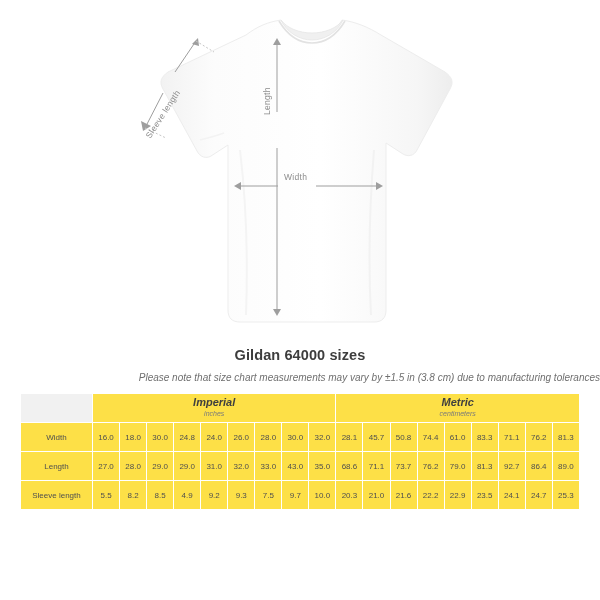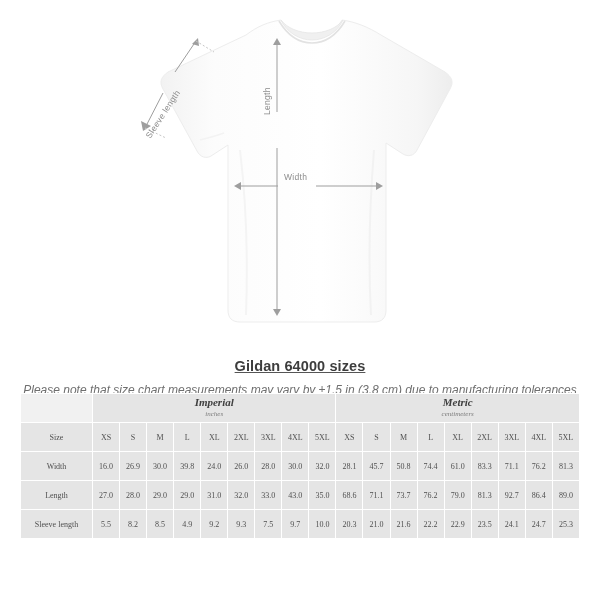--- a/index.html
+++ b/index.html
@@ -52,50 +52,49 @@
     left: 152px;
     top: 130px;
     transform: rotate(-57deg);
     transform-origin: left bottom;
     white-space: nowrap;
   }
 
   
   .title-block {
     text-align: center;
-    margin-top: 18px;
-    text-decoration: underline;
+    margin-top: 7px;
   }
   .chart-title {
     font-size: 14.5px;
     font-weight: bold;
     color: #3d3d3d;
     margin: 0;
     letter-spacing: 0.1px;
   }
   .chart-note {
-    font-size: 12px;
+    font-size: 10px;
     font-style: italic;
     color: #6f6f6f;
     margin: 9px 0 0 0;
+    text-align: right;
   }
 
   
   .table-wrap {
     position: absolute;
     left: 20px;
     top: 393px;
     width: 560px;
   }
   table.size-table {
     border-collapse: collapse;
     width: 560px;
     table-layout: fixed;
-    background: #e5e5e5;
-    font-family: Liberation Serif, serif;
+    background: #fde047;
   }
   table.size-table td,
   table.size-table th {
     border: 1px solid #ffffff;
     font-size: 8px;
     color: #4f4f4f;
     text-align: center;
     padding: 0;
     height: 28px;
     font-weight: normal;
@@ -220,48 +219,27 @@
           <td class="unit-head" colspan="9">
             <span class="unit-name">Imperial</span>
             <span class="unit-sub">inches</span>
           </td>
           <td class="unit-head" colspan="9">
             <span class="unit-name">Metric</span>
             <span class="unit-sub">centimeters</span>
           </td>
         </tr>
 
-        <tr class="size-head">
-          <td class="row-head">Size</td>
-          <td>XS</td>
-          <td>S</td>
-          <td>M</td>
-          <td>L</td>
-          <td>XL</td>
-          <td>2XL</td>
-          <td>3XL</td>
-          <td>4XL</td>
-          <td>5XL</td>
-          <td>XS</td>
-          <td>S</td>
-          <td>M</td>
-          <td>L</td>
-          <td>XL</td>
-          <td>2XL</td>
-          <td>3XL</td>
-          <td>4XL</td>
-          <td>5XL</td>
-        </tr>
 
         <tr>
           <td class="row-head">Width</td>
           <td>16.0</td>
-          <td>26.9</td>
+          <td>18.0</td>
           <td>30.0</td>
-          <td>39.8</td>
+          <td>24.8</td>
           <td>24.0</td>
           <td>26.0</td>
           <td>28.0</td>
           <td>30.0</td>
           <td>32.0</td>
           <td>28.1</td>
           <td>45.7</td>
           <td>50.8</td>
           <td>74.4</td>
           <td>61.0</td>

